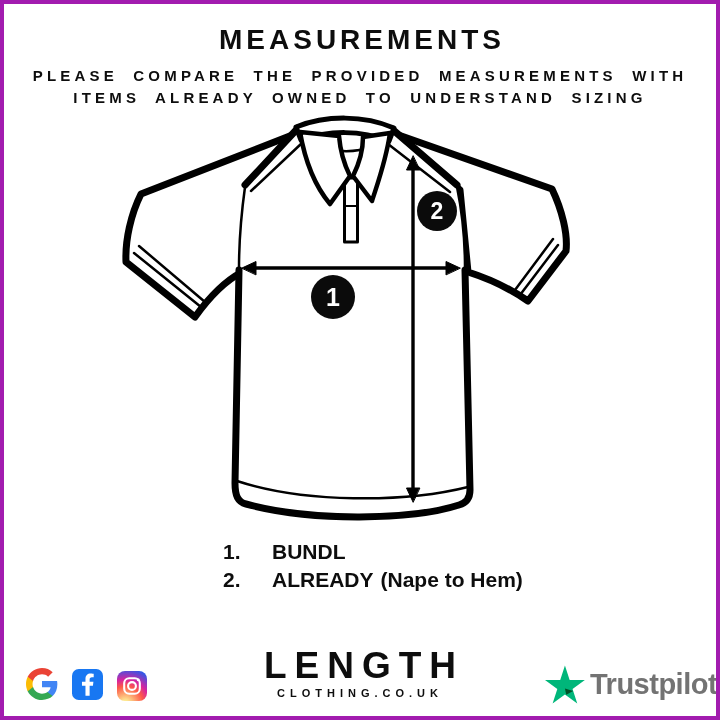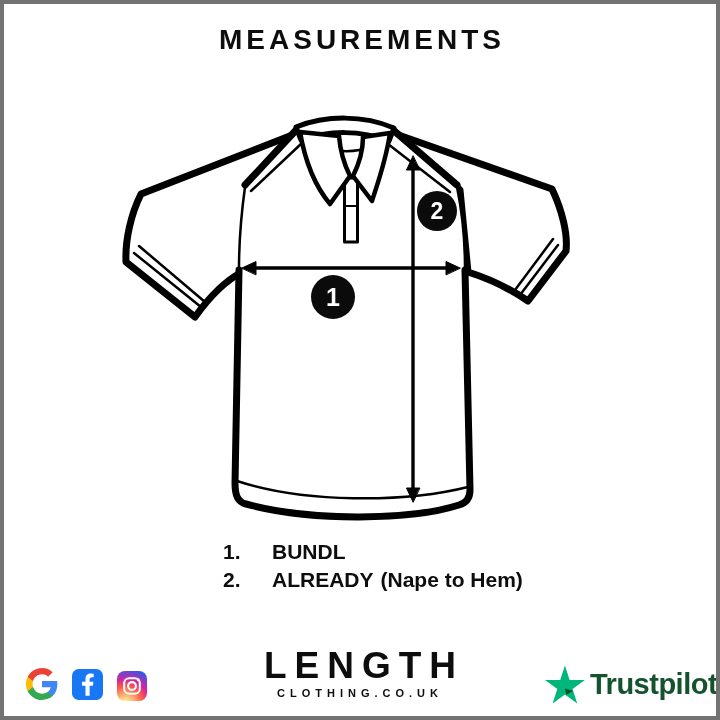--- a/index.html
+++ b/index.html
@@ -1,18 +1,18 @@
 <!DOCTYPE html>
 <html><head>
 <meta charset="utf-8">
 <style>
   html,body{margin:0;padding:0;background:#e8e8e8;}
   .canvas{
     position:relative;width:720px;height:720px;background:#ffffff;
-    border:4px solid #737373;box-sizing:border-box;overflow:hidden;
+    border:4px solid #a21caf;box-sizing:border-box;overflow:hidden;
     font-family:"Liberation Sans", sans-serif;color:#0d0d0d;
   }
   
   .hdr{position:absolute;top:0;left:0;right:0;text-align:center;}
   .title{margin:0;margin-top:20px;font-size:28px;font-weight:800;letter-spacing:4px;padding-left:4px;}
   .subtitle{margin-top:9px;font-size:15px;font-weight:700;letter-spacing:4.2px;word-spacing:7px;line-height:22px;}
   
   .diagram-svg{position:absolute;left:0;top:0;width:720px;height:720px;}
   .badge{
     position:absolute;background:#0b0b0b;border-radius:50%;color:#fff;
@@ -28,29 +28,33 @@
   
   .social{position:absolute;left:22px;top:664px;display:flex;align-items:center;gap:14px;}
   .social .ico{display:block;}
   .ig{width:30px;height:30px;border-radius:8px;
       background:radial-gradient(circle at 28% 110%, #fdf497 0%, #fdf497 6%, #fd5949 45%, #d6249f 62%, #285AEB 92%);
       display:flex;align-items:center;justify-content:center;}
   .brand{position:absolute;left:0;right:0;top:643px;text-align:center;}
   .brand-name{font-size:37px;font-weight:800;letter-spacing:8px;padding-left:8px;line-height:38px;}
   .brand-domain{font-size:11px;font-weight:700;letter-spacing:5px;margin-top:2px;}
   .trustpilot{position:absolute;left:541px;top:661px;display:flex;align-items:center;gap:5px;}
-  .tp-label{font-size:29px;font-weight:700;color:#14532d;letter-spacing:-0.5px;text-align:center;}
+  .tp-label{font-size:29px;font-weight:700;color:#737373;letter-spacing:-0.5px;text-align:center;}
 </style>
 </head>
 <body>
 
 <div class="canvas">
 
   <div class="hdr">
     <h1 class="title">MEASUREMENTS</h1>
+    <div class="subtitle">
+      <div>PLEASE COMPARE THE PROVIDED MEASUREMENTS WITH</div>
+      <div>ITEMS ALREADY OWNED TO UNDERSTAND SIZING</div>
+    </div>
   </div>
 
   <svg class="diagram-svg" viewBox="0 0 720 720">
     <g stroke="#000" stroke-linejoin="round" stroke-linecap="round">
 
       <path d="M296 128 L137 190 C127 210 121 236 122 258 L191 313 C206 292 221 277 238 268 L246 186 Z" fill="#fff" stroke-width="7"></path>
       <path d="M386 128 L548 185 C558 206 564 230 562 247 L524 297 C508 286 486 275 464 268 L456 186 Z" fill="#fff" stroke-width="7"></path>
 
       <path d="M130 249 L197 303 M135 242 L201 298" fill="none" stroke-width="2.5"></path>
       <path d="M554 241 L516 291 M549 235 L511 286" fill="none" stroke-width="2.5"></path>

